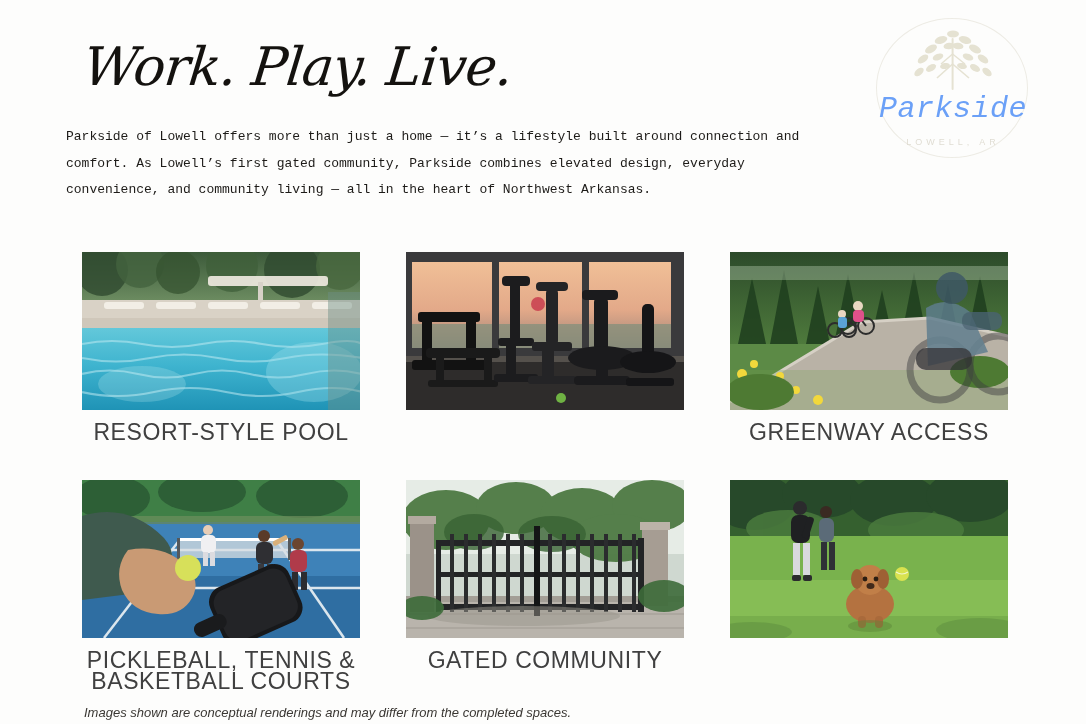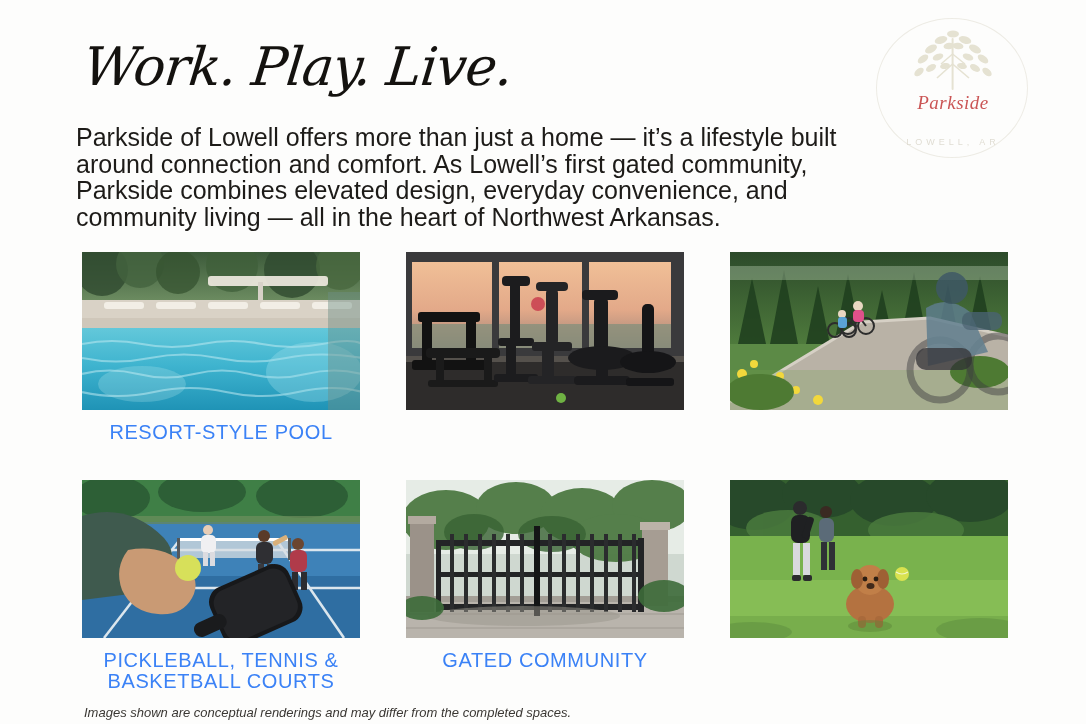--- a/index.html
+++ b/index.html
@@ -37,24 +37,24 @@
   .logo-tree {
     position: absolute;
     top: 14px;
     left: 50%;
     transform: translateX(-50%);
   }
   .logo-name {
     position: absolute;
     top: 82px;
     left: 0; right: 0;
-    font-family: Liberation Serif, serif;
+    font-family: Liberation Mono, monospace;
     font-style: italic;
-    font-size: 19px;
-    color: #b91c1c;
+    font-size: 30px;
+    color: #3b82f6;
     letter-spacing: 0.5px;
   }
   .logo-sub {
     position: absolute;
     top: 127px;
     left: 0; right: 0;
     font-family: "Liberation Sans", sans-serif;
     font-size: 9px;
     letter-spacing: 4px;
     color: #d6d2c5;
@@ -71,25 +71,25 @@
     font-size: 53px;
     letter-spacing: -1px;
     color: #14120f;
     transform: skewX(-6deg);
     white-space: nowrap;
   }
 
   
   .intro {
     position: absolute;
-    left: 76px;
+    left: 66px;
     top: 124px;
     width: 770px;
-    font-family: Liberation Sans, sans-serif;
-    font-size: 25px;
+    font-family: Liberation Mono, monospace;
+    font-size: 13px;
     line-height: 26.5px;
     color: #1d1b18;
   }
 
   
   .grid {
     position: absolute;
     left: 82px;
     top: 252px;
     width: 926px;
@@ -106,23 +106,23 @@
     overflow: hidden;
     position: relative;
     border: 0;
   }
   .photo svg { display: block; }
 
   .caption {
     margin-top: 12px;
     text-align: center;
     font-family: "Liberation Sans", sans-serif;
-    font-size: 20px;
+    font-size: 23px;
     letter-spacing: 0.6px;
-    color: #3b82f6;
+    color: #404040;
     line-height: 21px;
   }
 
   
   .footnote {
     position: absolute;
     left: 84px;
     bottom: 4px;
     font-family: "Liberation Sans", sans-serif;
     font-style: italic;
@@ -350,20 +350,21 @@
           <g opacity="0.92">
             <circle cx="210" cy="118" r="30" fill="none" stroke="#3b3b40" stroke-width="7" opacity="0.5"></circle>
             <circle cx="268" cy="112" r="28" fill="none" stroke="#3b3b40" stroke-width="7" opacity="0.5"></circle>
             <path d="M196 56 q22 -14 44 4 l18 40 -60 14 z" fill="#5e7d8e" opacity="0.9"></path>
             <circle cx="222" cy="36" r="16" fill="#3e5866" opacity="0.9"></circle>
             <rect x="232" y="60" width="40" height="18" rx="8" fill="#4a6373" opacity="0.85"></rect>
             <rect x="186" y="96" width="56" height="22" rx="10" fill="#2f2f35" opacity="0.8"></rect>
           </g>
         </svg>
       </div>
+      <div class="caption">GREENWAY ACCESS</div>
     </div>
 
     <div class="cell" style="margin-top:37px">
       <div class="photo">
         <svg width="278" height="158" viewBox="0 0 278 158">
           <rect width="278" height="158" fill="#2f6fa8"></rect>
           <rect x="0" y="0" width="278" height="42" fill="#3f7f46"></rect>
           <g fill="#2d5f36">
             <ellipse cx="30" cy="18" rx="38" ry="22"></ellipse>
             <ellipse cx="120" cy="12" rx="44" ry="20"></ellipse>

